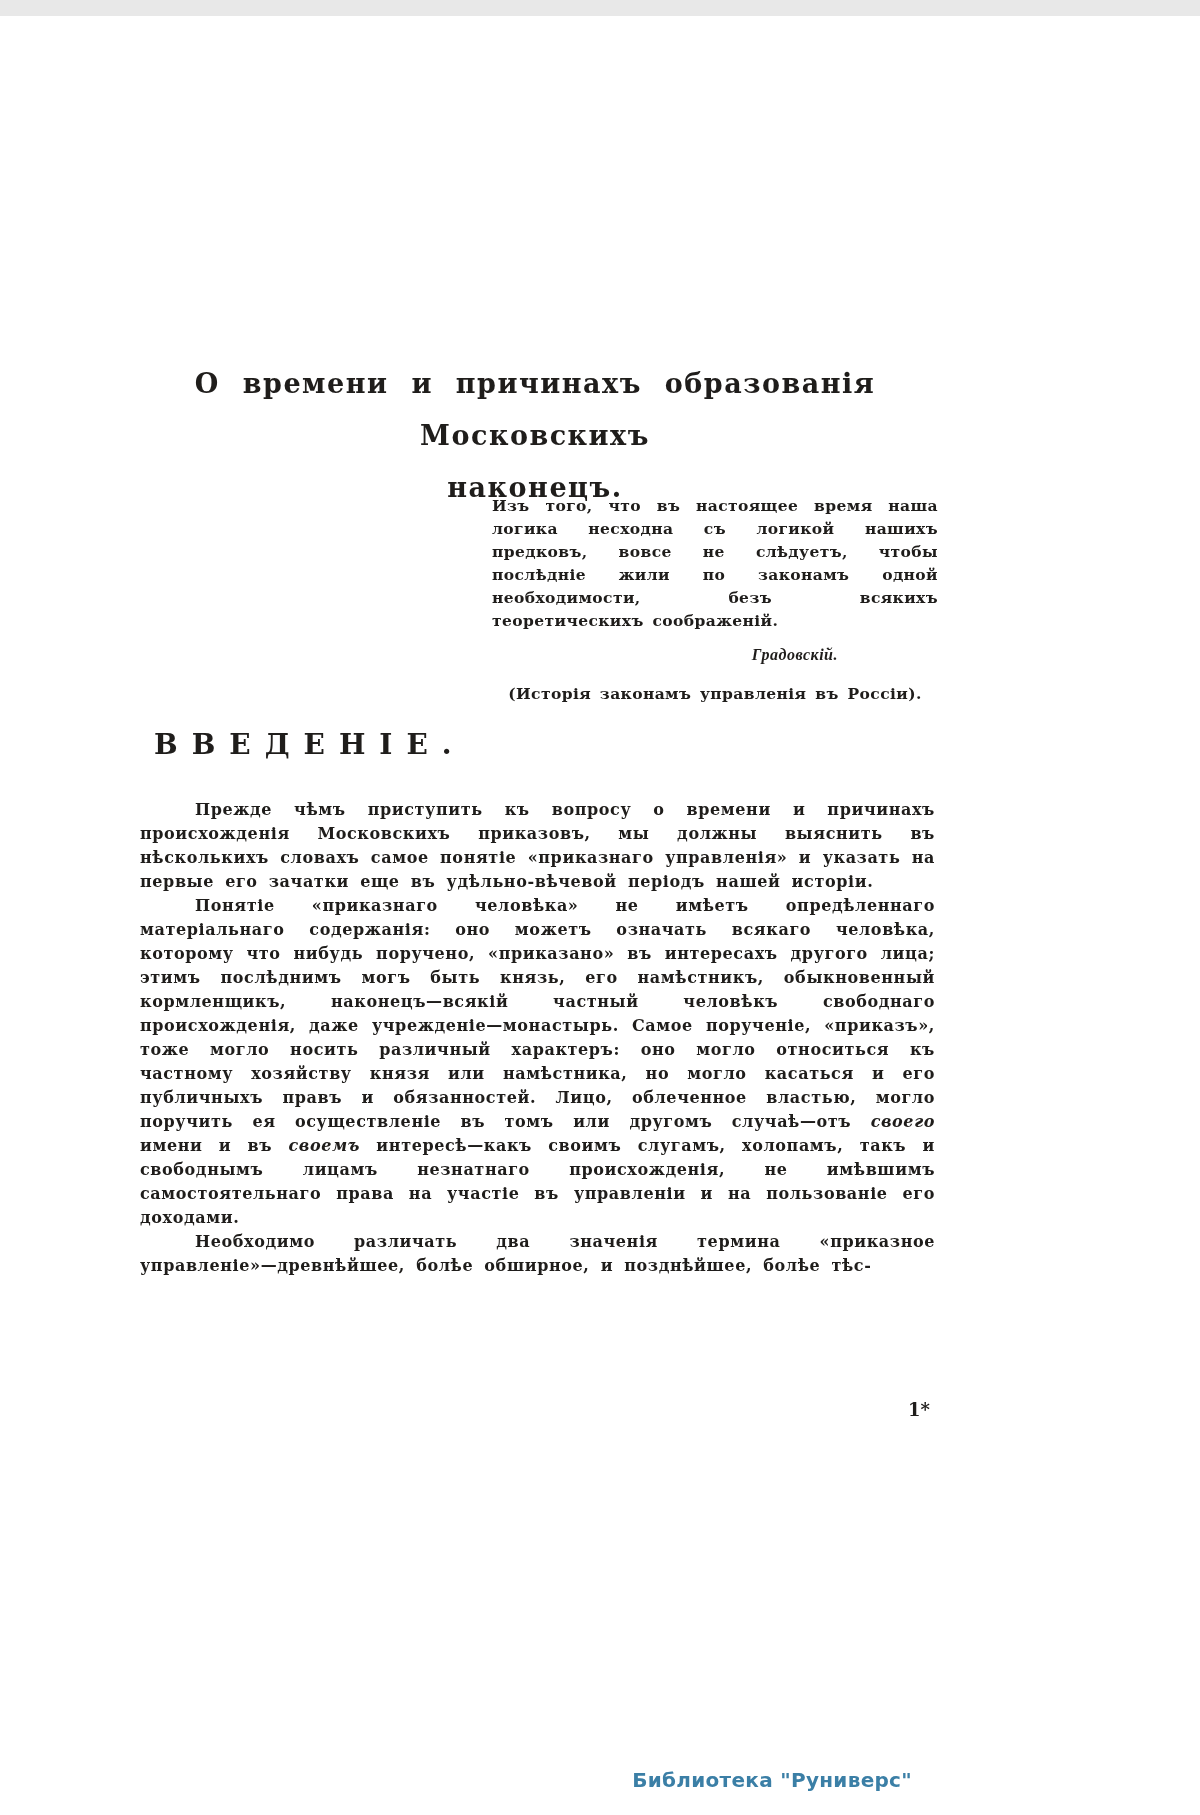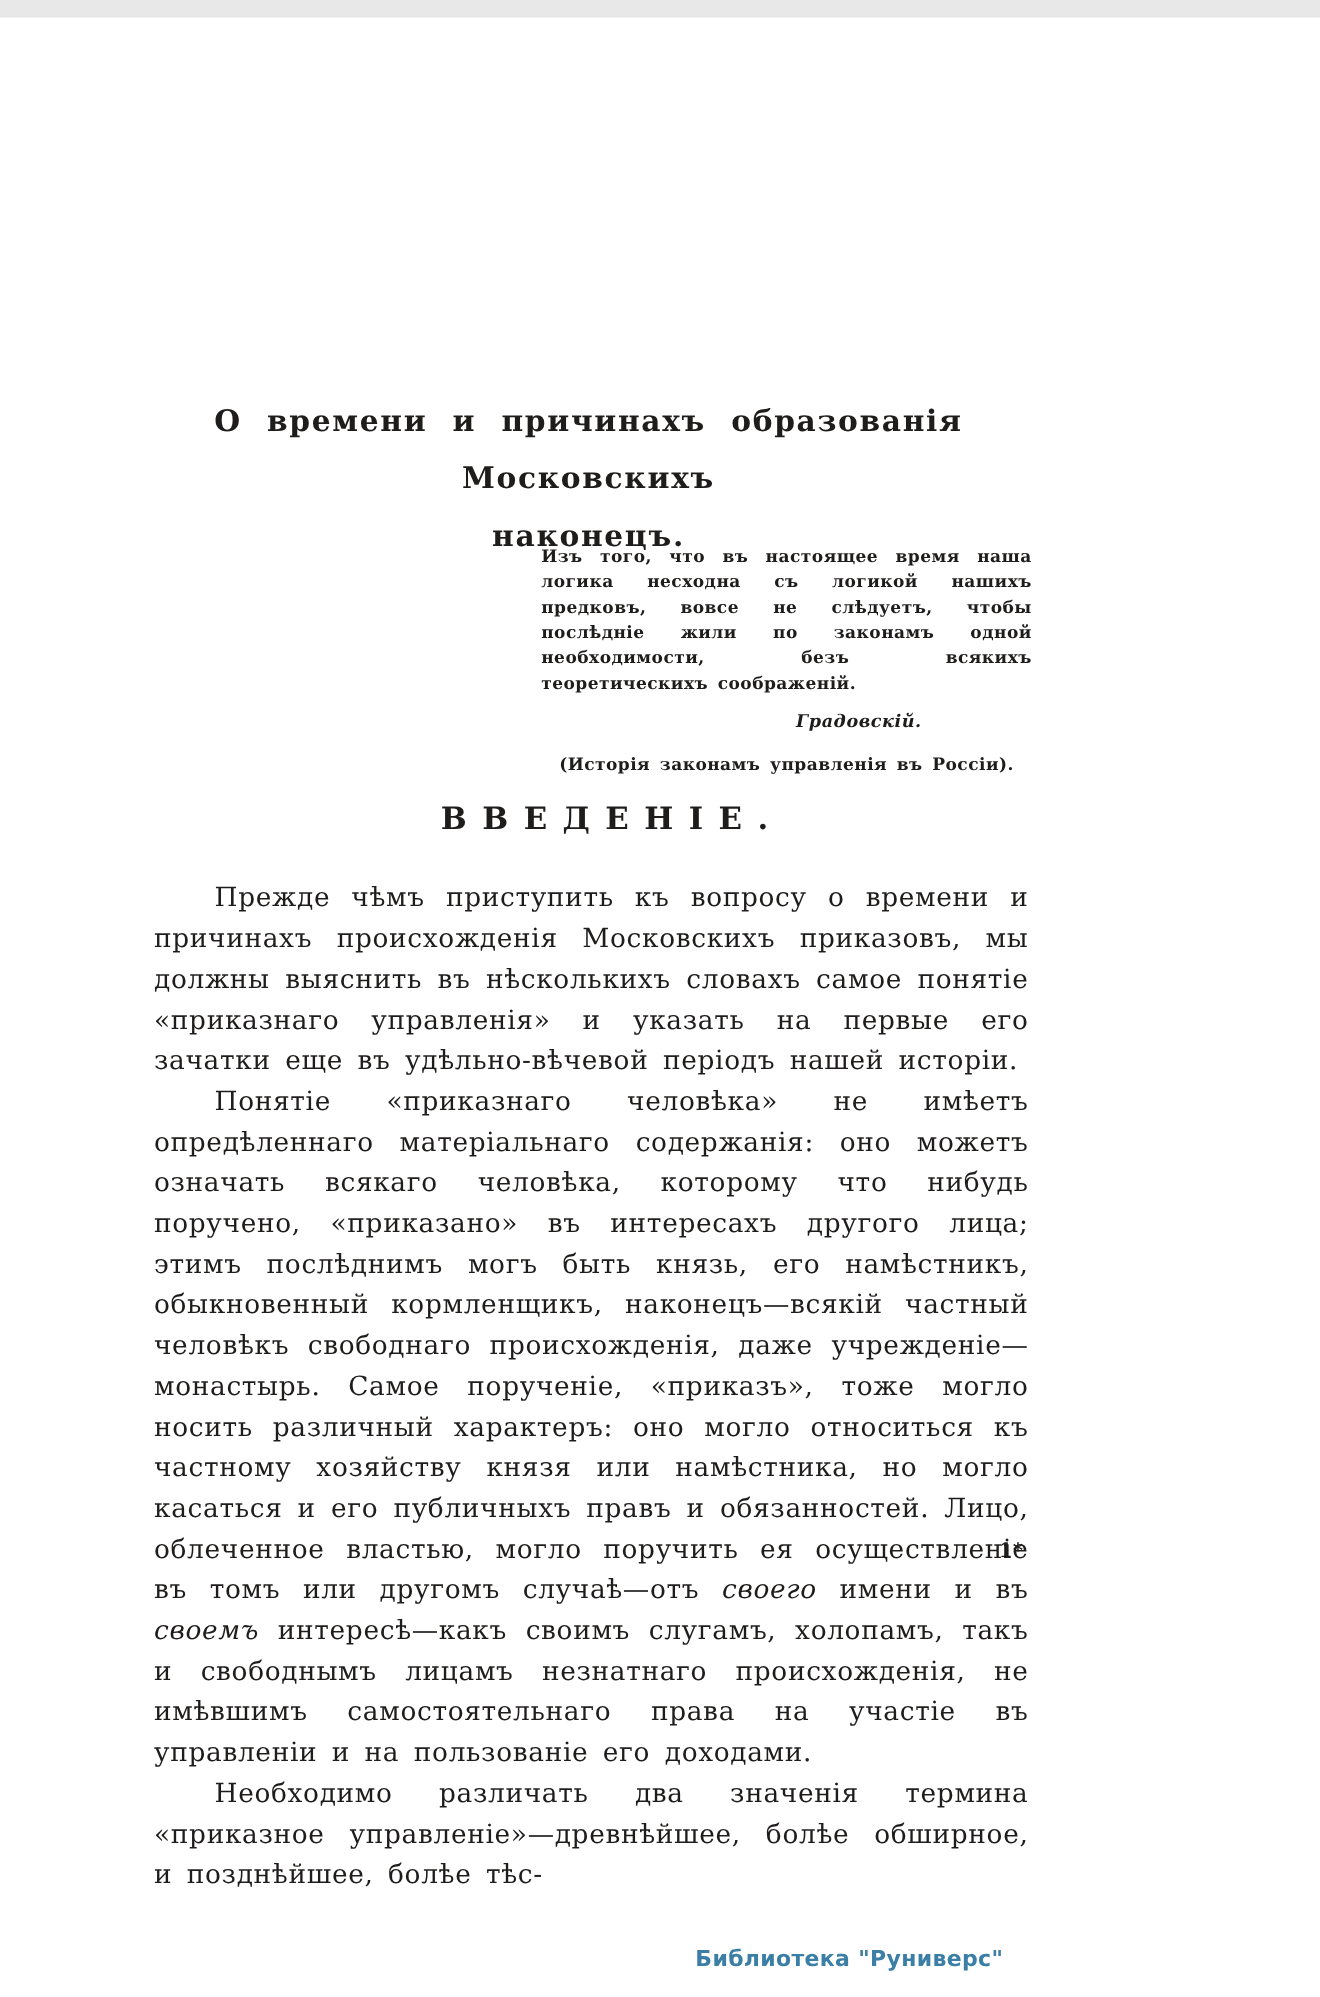--- a/index.html
+++ b/index.html
@@ -46,52 +46,53 @@
     word-spacing: 3px;
   }
   .epi-attr {
     margin: 14px 0 0 0;
     padding-right: 100px;
     text-align: right;
     font-size: 16px;
     font-weight: 700;
     font-style: italic;
     letter-spacing: 0.5px;
+    font-family: Liberation Serif, serif;
   }
   .epi-src {
     margin: 20px 0 0 0;
     text-align: center;
     font-size: 15.5px;
     font-weight: 700;
     letter-spacing: 0.4px;
     word-spacing: 3px;
   }
   .section-heading {
     position: absolute;
     top: 712px;
-    left: 152px;
+    left: 140px;
     width: 795px;
     margin: 0;
-    text-align: center;
+    text-align: left;
     font-size: 28px;
     font-weight: 700;
     letter-spacing: 14px;
     text-indent: 14px; 
   }
   .body-text {
     position: absolute;
     top: 782px;
     left: 140px;
     width: 795px;
   }
   .body-text .para {
     margin: 0;
-    font-size: 24px;
-    font-weight: 400;
-    line-height: 37px;
+    font-size: 16px;
+    font-weight: 700;
+    line-height: 24px;
     text-align: justify;
     text-indent: 55px;
     letter-spacing: 0.6px;
     word-spacing: 5px;
   }
   .body-text .para .italic {
     font-style: italic;
   }
   .page-marker {
     position: absolute;

